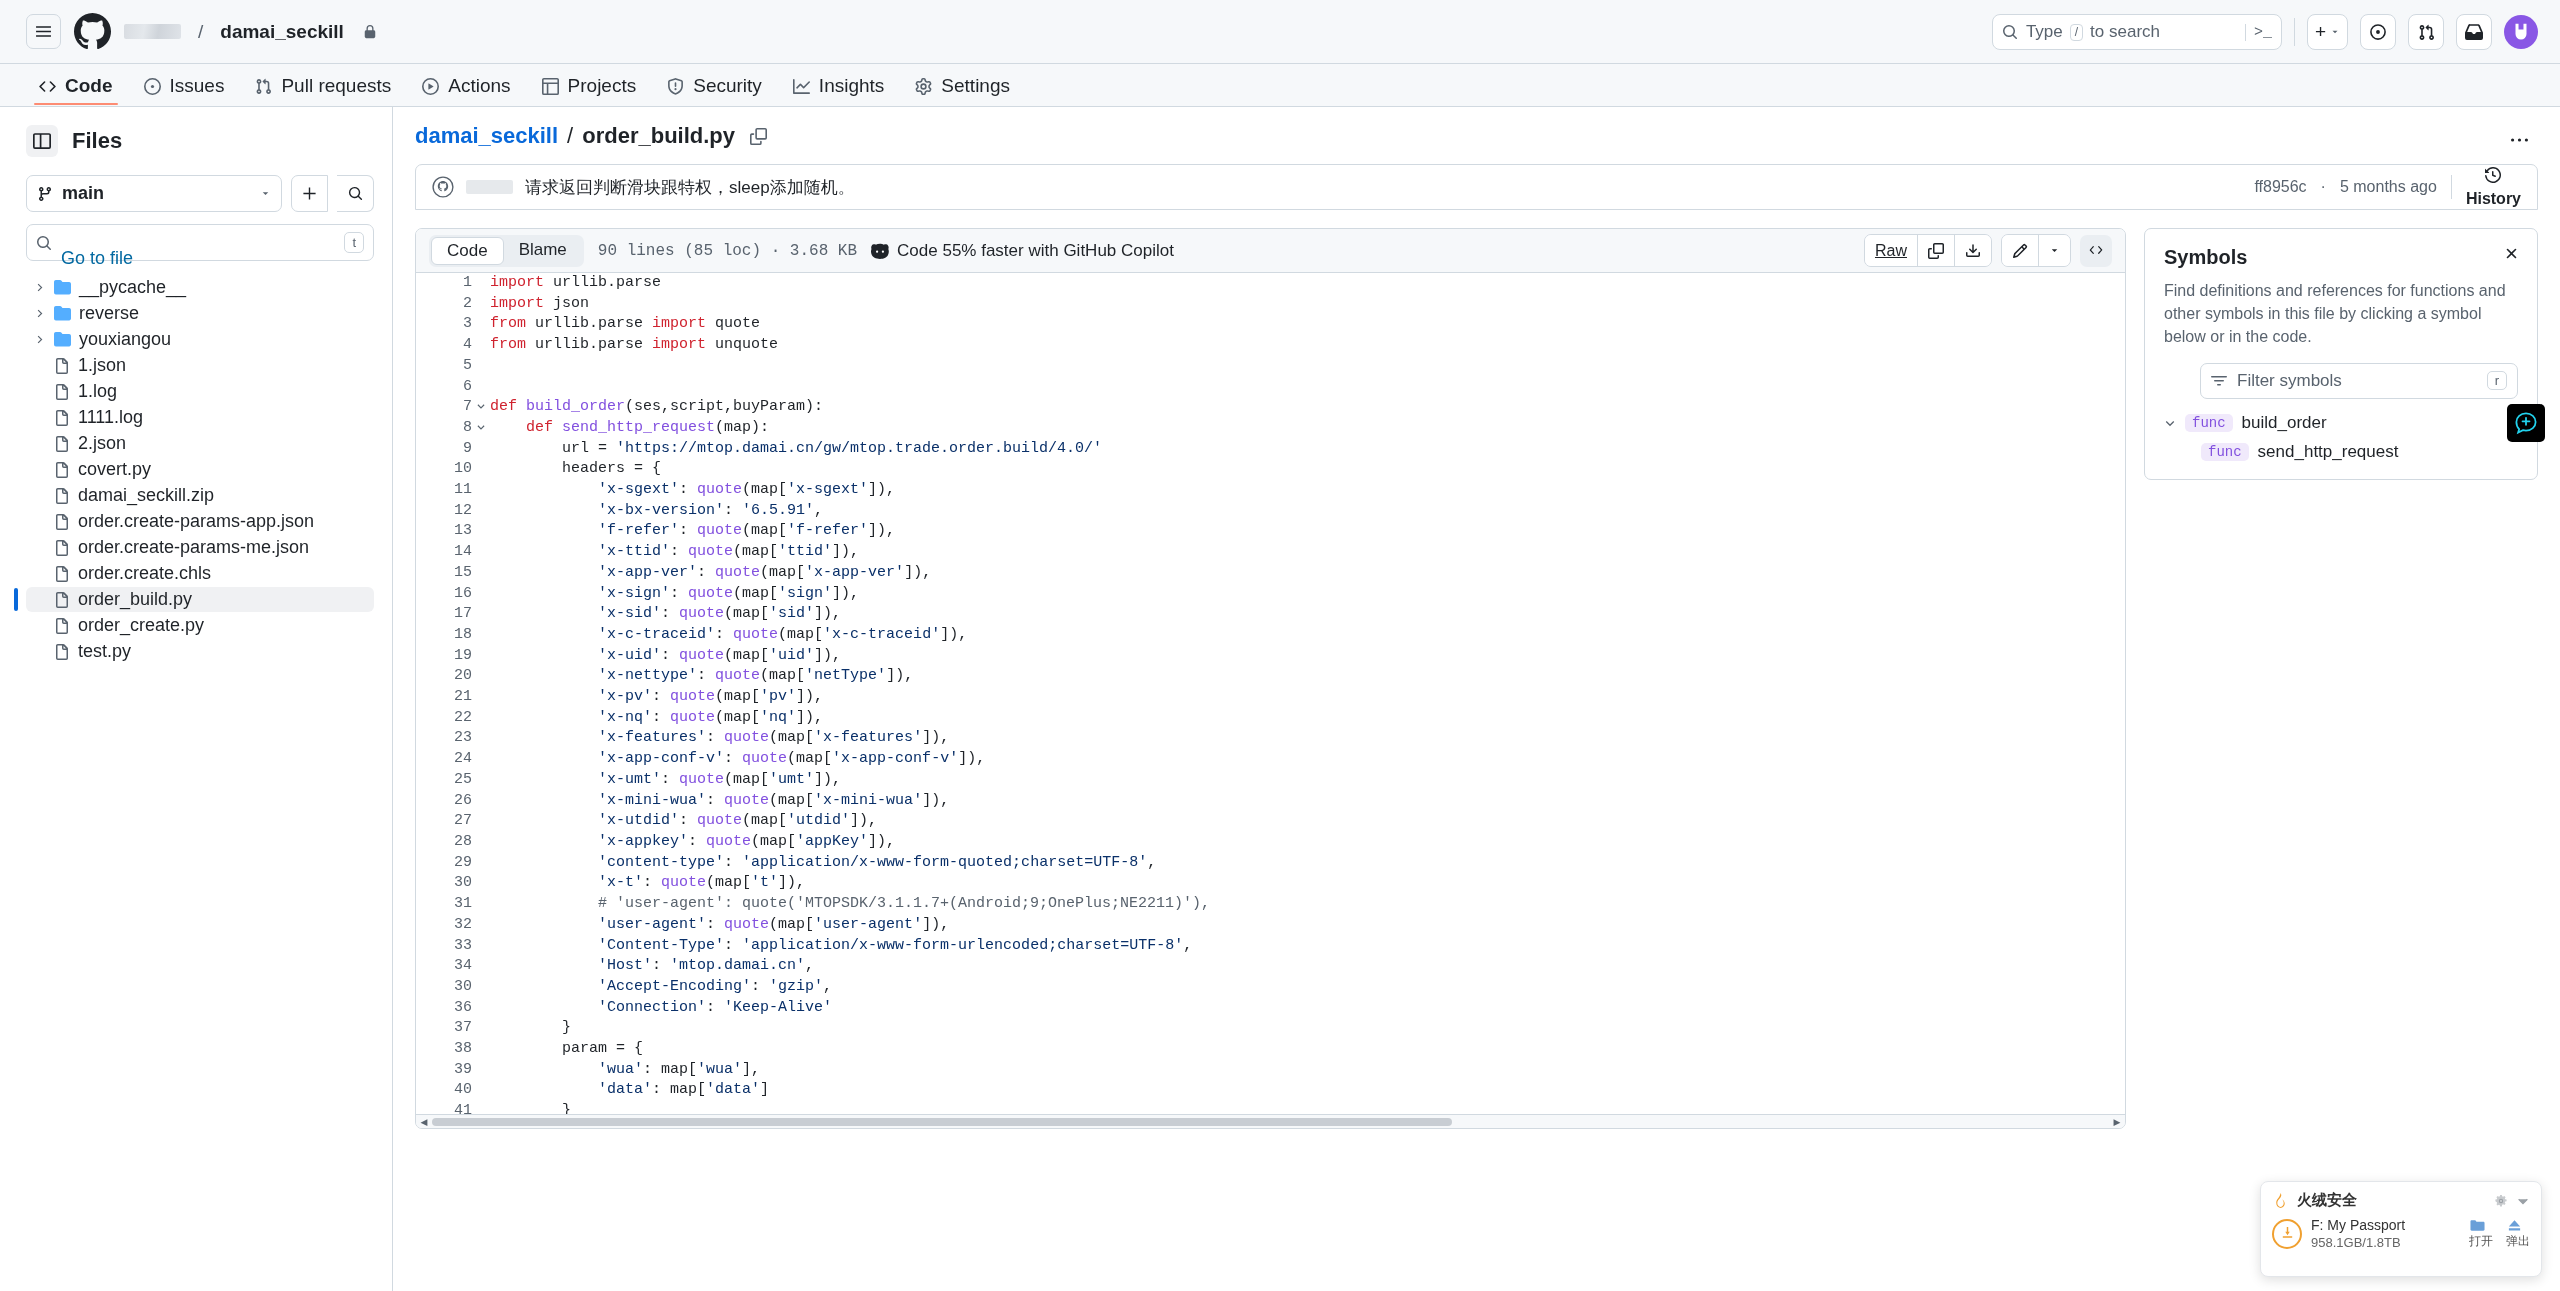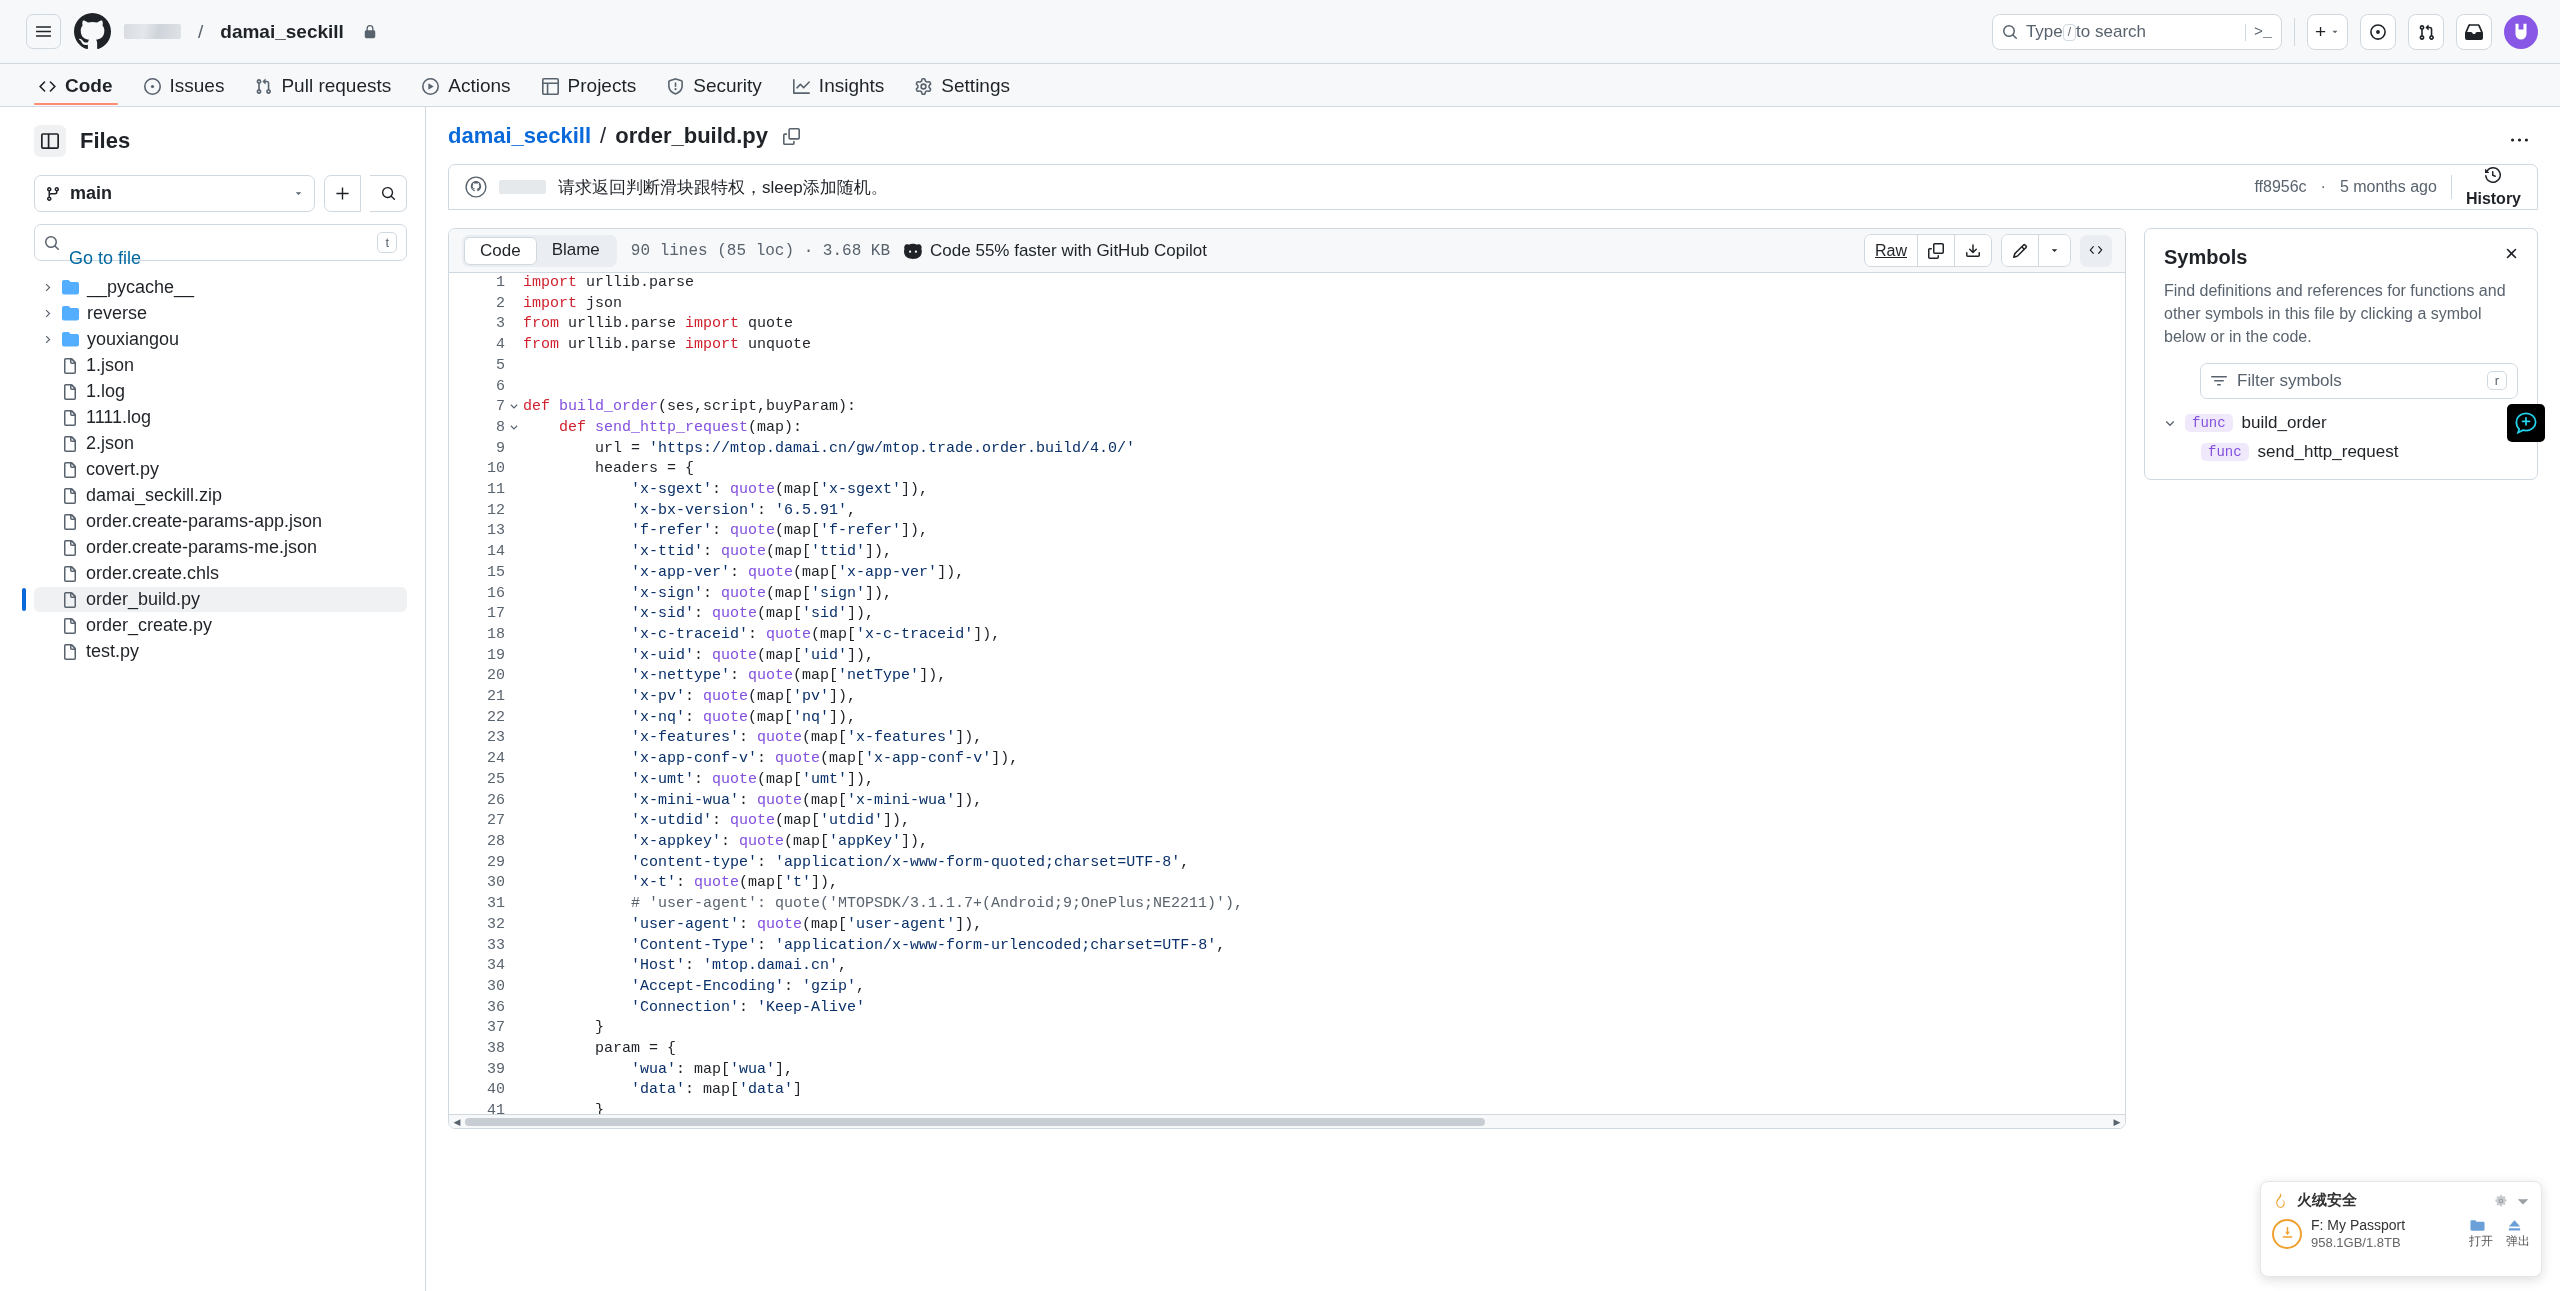--- a/index.html
+++ b/index.html
@@ -37,21 +37,21 @@
   .lock-ico { margin-left:6px; }
 
   .hdr-right {
     position:absolute; right:22px; top:0; height:64px;
     display:flex; align-items:center; gap:12px;
   }
   .searchbox {
     width:290px; height:36px; border:1px solid #d1d9e0; border-radius:8px;
     background:#ffffff; display:flex; align-items:center; padding:0 9px; gap:8px;
   }
-  .search-ph { color:#59636e; font-size:17px; flex:1; display:flex; align-items:center; gap:0;text-align:center;}
+  .search-ph { color:#59636e; font-size:17px; flex:1; display:flex; align-items:center; gap:7px;text-align:center;}
   .slashkey {
     border:1px solid #d1d9e0; border-radius:4px; font-size:12px;
     padding:0px 4px; color:#59636e; line-height:15px; display:inline-block;
   }
   .hdr-div { width:1px; height:28px; background:#d1d9e0; }
   .ico-btn {
     height:36px; min-width:36px; border:1px solid #d1d9e0; border-radius:8px;
     display:flex; align-items:center; justify-content:center; gap:4px;
     background:#ffffff; padding:0 7px;
   }
@@ -74,21 +74,21 @@
   .navtab.active:after {
     content:""; position:absolute; left:8px; right:8px; bottom:-1px;
     height:2px; background:#fd8c73; border-radius:2px;
   }
 
   
   #body-wrap { display:flex; height:calc(1291px - 64px - 43px); }
 
   
   #file-sidebar {
-    width:426px; border-right:1px solid #d1d9e0; padding:18px 18px 0 34px;
+    width:393px; border-right:1px solid #d1d9e0; padding:18px 18px 0 26px;
     flex-shrink:0; background:#ffffff;
   }
   .files-head { display:flex; align-items:center; gap:14px; margin-bottom:18px; }
   .panel-ico {
     width:32px;height:32px;border-radius:6px;background:#f0f1f3;
     display:flex;align-items:center;justify-content:center;
   }
   .files-title { font-size:22px; font-weight:600; }
   .branch-row { display:flex; gap:9px; margin-bottom:12px; }
   .branch-sel {

